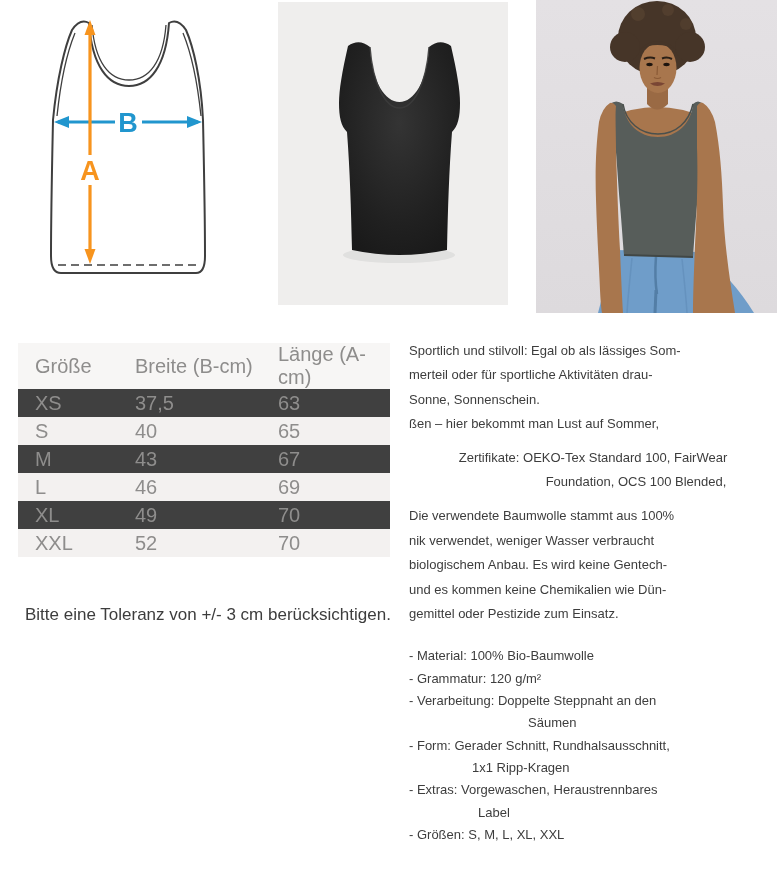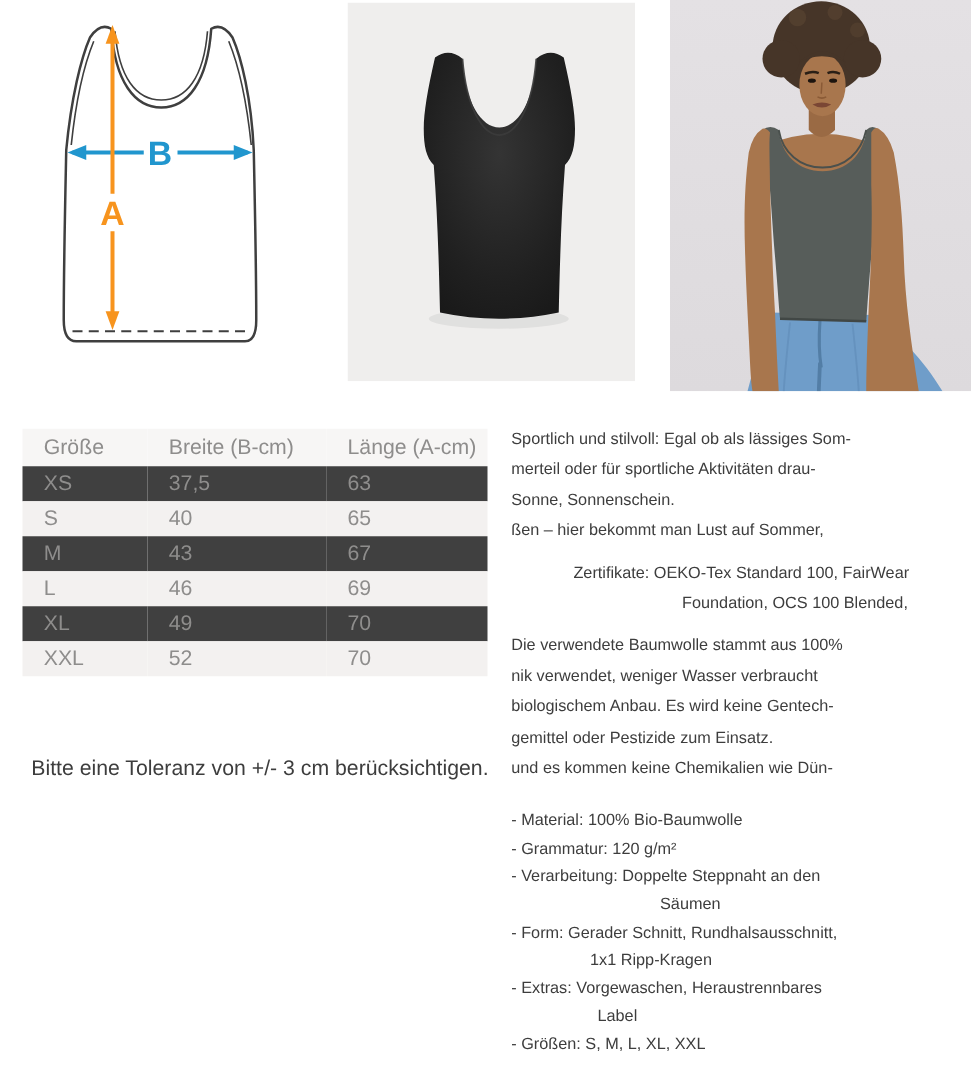--- a/index.html
+++ b/index.html
@@ -10,21 +10,21 @@
   }
   .img-block { position:absolute; }
   #diagram { left:28px; top:8px; width:215px; height:300px; }
   #flat-photo { left:278px; top:2px; width:230px; height:303px; }
   #model-photo { left:536px; top:0px; width:241px; height:313px; }
 
   
   .size-table {
     position:absolute; left:18px; top:343px; width:372px;
     border-collapse:collapse; table-layout:fixed;
-    font-size:17px; color:#8e8d8c;
+    font-size:20px; color:#8e8d8c;
   }
   .size-table th {
     font-weight:400; text-align:left; height:30px;
     padding-left:17px; background:#f7f6f5;
   }
   .size-table td { height:28px; padding-left:17px; }
   .size-table tr.dark td { background:#404040; }
   .size-table tr.light td { background:#f3f1f0; }
 
   .tolerance-note {
@@ -246,22 +246,22 @@
       <div class="line">ßen – hier bekommt man Lust auf Sommer,</div>
     </div>
     <div class="block-cert">
       <div class="line">Zertifikate: OEKO-Tex Standard 100, FairWear</div>
       <div class="line ind-cert">Foundation, OCS 100 Blended,</div>
     </div>
     <div class="block-cotton">
       <div class="line">Die verwendete Baumwolle stammt aus 100%</div>
       <div class="line">nik verwendet, weniger Wasser verbraucht</div>
       <div class="line">biologischem Anbau. Es wird keine Gentech-</div>
+      <div class="line">und es kommen keine Chemikalien wie Dün-</div>
       <div class="line">gemittel oder Pestizide zum Einsatz.</div>
-      <div class="line">und es kommen keine Chemikalien wie Dün-</div>
     </div>
     <div class="block-specs">
       <div class="line">- Material: 100% Bio-Baumwolle</div>
       <div class="line">- Grammatur: 120 g/m²</div>
       <div class="line">- Verarbeitung: Doppelte Steppnaht an den</div>
       <div class="line ind-a">Säumen</div>
       <div class="line">- Form: Gerader Schnitt, Rundhalsausschnitt,</div>
       <div class="line ind-b">1x1 Ripp-Kragen</div>
       <div class="line">- Extras: Vorgewaschen, Heraustrennbares</div>
       <div class="line ind-c">Label</div>

